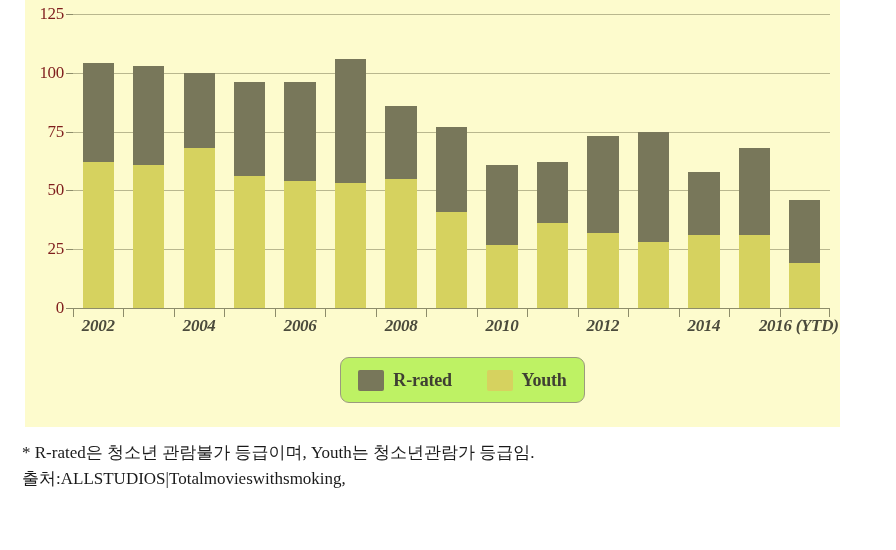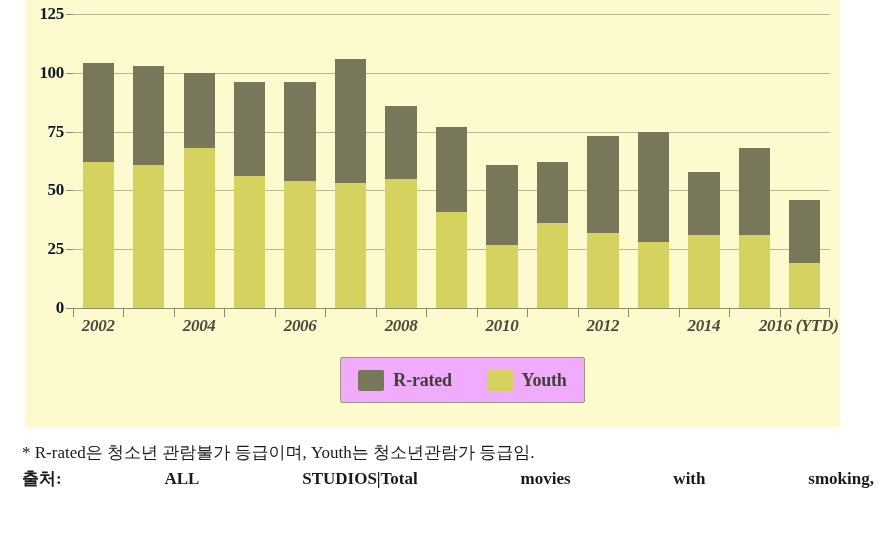--- a/index.html
+++ b/index.html
@@ -42,22 +42,22 @@
     background: #b9b78e;
   }
 
   .ytick-label {
     position: absolute;
     right: 100%;
     margin-right: 9px;
     transform: translateY(-50%);
     font-family: "Liberation Serif", "DejaVu Serif", serif;
     font-size: 17px;
-    font-weight: bold;
-    color: #0f172a;
+    font-weight: normal;
+    color: #7f1d1d;
     white-space: nowrap;
     letter-spacing: -0.3px;
   }
 
   .ytick-mark {
     position: absolute;
     left: -7px;
     width: 7px;
     height: 1px;
     background: #8d8c6a;
@@ -165,23 +165,23 @@
     left: 38%;
   }
 
   
   #legend {
     position: absolute;
     left: 315px;
     top: 357px;
     width: 245px;
     height: 46px;
-    background: #f0abfc;
+    background: #bef264;
     border: 1.5px solid #9b9a7e;
-    border-radius: 2px;
+    border-radius: 9px;
     box-sizing: border-box;
     display: flex;
     align-items: center;
     justify-content: space-around;
   }
   .legend-item {
     display: flex;
     align-items: center;
     gap: 9px;
   }
@@ -209,23 +209,21 @@
   }
   .fn-line1 {
     font-size: 17px;
     line-height: 26px;
     white-space: nowrap;
   }
   .fn-line2 {
     font-size: 17px;
     line-height: 26px;
     display: flex;
-    justify-content: space-between;
     width: 852px;
-    font-weight: bold;
   }
   .fn-line3 {
     font-size: 17px;
     line-height: 26px;
     padding-left: 35px;
   }
   .fn-url {
     color: #7d2f8e;
     text-decoration: underline;
   }

